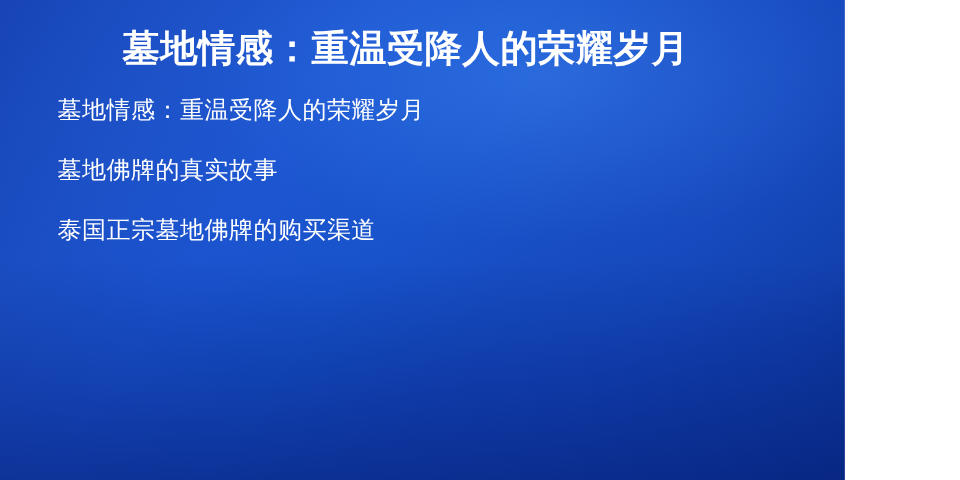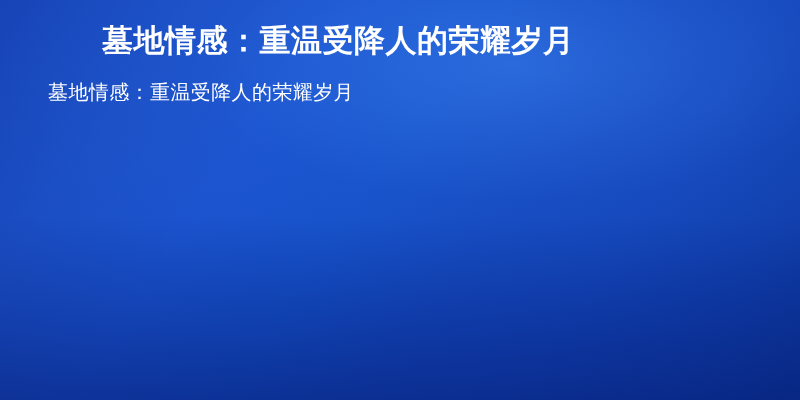--- a/index.html
+++ b/index.html
@@ -7,21 +7,21 @@
     padding: 0;
   }
   body {
     width: 800px;
     height: 400px;
     overflow: hidden;
     font-family: "Liberation Sans", "DejaVu Sans", sans-serif;
   }
   .slide {
     position: relative;
-    width: 800px;
+    width: 704px;
     height: 400px;
     box-sizing: border-box;
     background: linear-gradient(125deg, #1642b4 0%, #1b4ec4 18%, #1a52cd 32%, #1550c8 46%, #1448bd 60%, #1243b6 74%, #0f3ca8 88%, #0c3496 100%);
     overflow: hidden;
   }
   .slide::before {
     content: "";
     position: absolute;
     left: -10%;
     top: -30%;
@@ -75,15 +75,17 @@
   }
 </style>
 </head>
 <body>
 
 <div class="slide">
   <div class="content">
     <h1 class="title">墓地情感：重温受降人的荣耀岁月</h1>
     <ul class="list">
       <li class="list-item">墓地情感：重温受降人的荣耀岁月</li>
+      <li class="list-item">墓地佛牌的真实故事</li>
+      <li class="list-item">泰国正宗墓地佛牌的购买渠道</li>
     </ul>
   </div>
 </div>
 
 </body></html>

